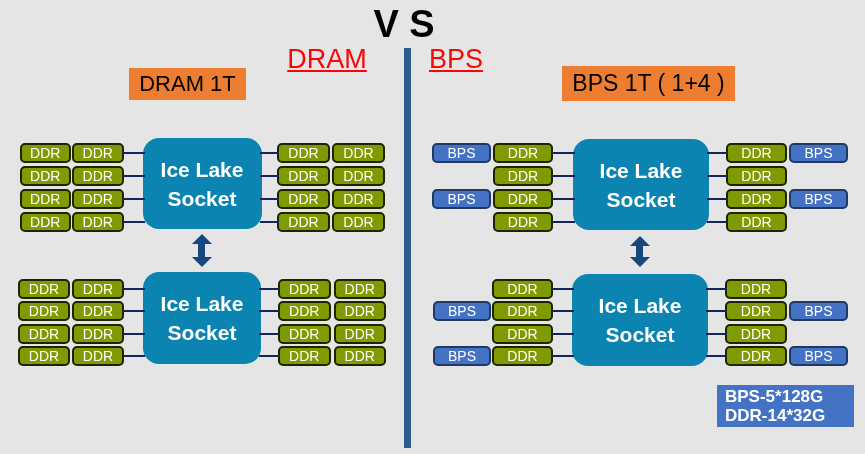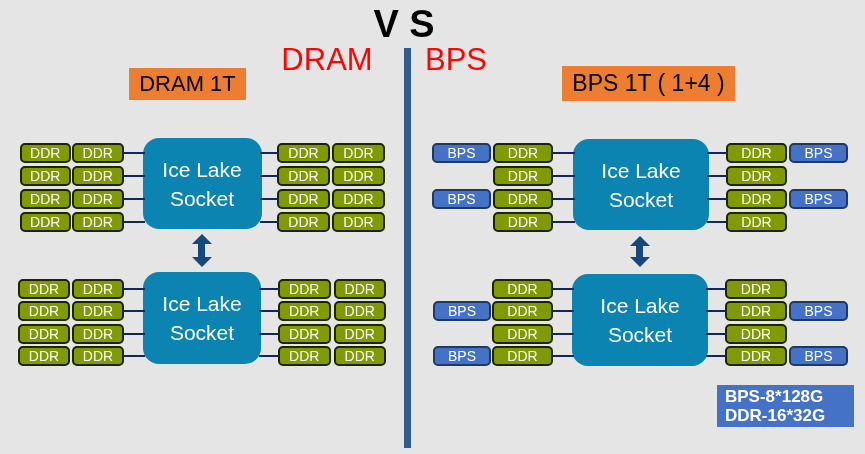--- a/index.html
+++ b/index.html
@@ -19,42 +19,43 @@
   .vs-title {
     font-weight: bold;
     color: var(--vs-text);
     font-size: 38px;
     line-height: 38px;
     white-space: pre;
     transform: translateX(-50%);
   }
   .red-label {
     color: var(--red-label);
-    font-size: 31px;
+    font-size: 27px;
     line-height: 27px;
     transform: translateX(-50%);
     white-space: nowrap;
+    text-decoration: underline;
   }
   .divider {
     background: var(--divider);
   }
   .header-box {
     background: var(--header-fill);
     color: var(--header-text);
     font-size: 22px; 
     display: flex;
     align-items: center;
     justify-content: center;
     white-space: nowrap;
   }
   .socket-box {
     background: var(--socket-fill);
     border-radius: 16px;
     color: #ffffff;
-    font-weight: normal;
+    font-weight: bold;
     font-size: 21px;
     line-height: 29px;
     display: flex;
     flex-direction: column;
     align-items: center;
     justify-content: center;
     text-align: center;
   }
   .module {
     box-sizing: border-box;
@@ -227,16 +228,16 @@
         <div style="position: absolute; bottom: 0px; left: 0px; width: 0px; height: 0px; border-left: 10px solid transparent; border-right: 10px solid transparent; border-top: 10.5px solid var(--arrow);"></div>
       </div>
       <div class="abs" style="left: 629.5px; top: 236px; width: 20px; height: 31px;">
         <div style="position: absolute; top: 0px; left: 0px; width: 0px; height: 0px; border-left: 10px solid transparent; border-right: 10px solid transparent; border-bottom: 10.5px solid var(--arrow);"></div>
         <div style="position: absolute; left: 6.4px; top: 10px; width: 7.2px; height: 11px; background: var(--arrow);"></div>
         <div style="position: absolute; bottom: 0px; left: 0px; width: 0px; height: 0px; border-left: 10px solid transparent; border-right: 10px solid transparent; border-top: 10.5px solid var(--arrow);"></div>
       </div>
     </div>
 
   <div class="abs footer-box two-line" style="left:717px; top:385px; width:129px; height:42px;">
-    <span>BPS-8*128G</span>
-    <span>DDR-16*32G</span>
+    <span>BPS-5*128G</span>
+    <span>DDR-14*32G</span>
   </div>
 </div>
 
 </body></html>

